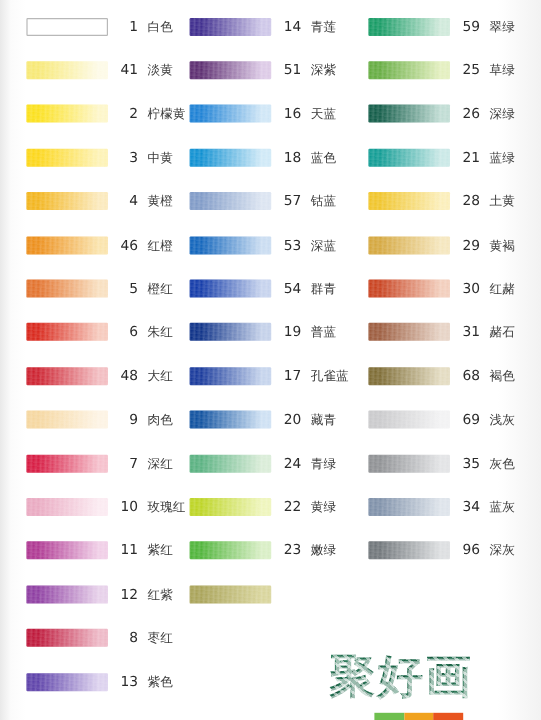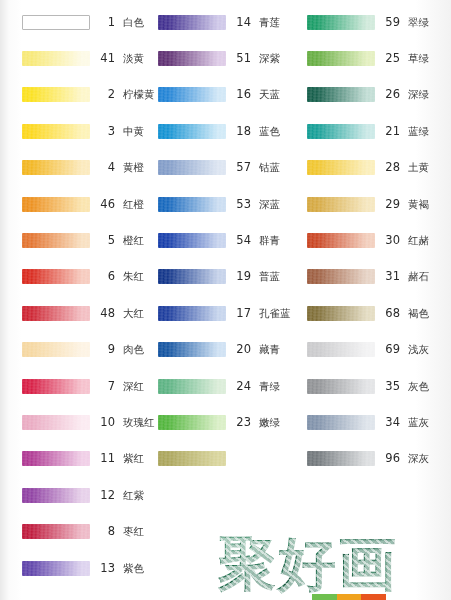--- a/index.html
+++ b/index.html
@@ -111,35 +111,36 @@
   #watermark {
     position: absolute;
     left: 218px;
     top: 533px;
     width: 233px;
     height: 67px;
     pointer-events: none;
     user-select: none;
   }
   #watermark .wm-text {
-    font-size: 58px;
+    font-size: 38px;
     line-height: 62px;
     font-weight: bold;
     letter-spacing: 2px;
     font-family: "DejaVu Sans", "Liberation Sans", sans-serif;
     color: #2f7f5e;
     background-image:
       repeating-linear-gradient(38deg, rgba(255,255,255,.55) 0 2px, rgba(255,255,255,0) 2px 5px),
       repeating-linear-gradient(128deg, rgba(0,0,0,.20) 0 1px, rgba(0,0,0,0) 1px 4px),
       linear-gradient(160deg, #4f9c79 0%, #1f6b4d 45%, #49926f 100%);
     -webkit-background-clip: text;
     background-clip: text;
     -webkit-text-fill-color: transparent;
     text-shadow: 1px 1px 0 rgba(255,255,255,.55);
     white-space: nowrap;
+    text-align: center;
   }
   #watermark .wm-bar {
     position: absolute;
     left: 94px;
     bottom: -1px;
     width: 74px;
     height: 7px;
     display: flex;
   }
   #watermark .wm-bar i { flex: 1 1 0; display: block; }
@@ -388,20 +389,29 @@
             <span class="name">藏青</span>
           </div>
         </div>
         <div class="swatch-row">
           <div class="swatch-wrap">
             <div class="swatch" style="background: linear-gradient(90deg, rgb(87, 176, 127) 0%, rgb(87, 176, 127) 14%, rgb(217, 236, 215) 88%, rgb(217, 236, 215) 100%);"></div>
           </div>
           <div class="labels">
             <span class="code">24</span>
             <span class="name">青绿</span>
+          </div>
+        </div>
+        <div class="swatch-row">
+          <div class="swatch-wrap">
+            <div class="swatch" style="background: linear-gradient(90deg, rgb(188, 212, 34) 0%, rgb(188, 212, 34) 14%, rgb(238, 245, 187) 88%, rgb(238, 245, 187) 100%);"></div>
+          </div>
+          <div class="labels">
+            <span class="code">22</span>
+            <span class="name">黄绿</span>
           </div>
         </div>
         <div class="swatch-row">
           <div class="swatch-wrap">
             <div class="swatch" style="background: linear-gradient(90deg, rgb(77, 179, 55) 0%, rgb(77, 179, 55) 14%, rgb(216, 238, 196) 88%, rgb(216, 238, 196) 100%);"></div>
           </div>
           <div class="labels">
             <span class="code">23</span>
             <span class="name">嫩绿</span>
           </div>

